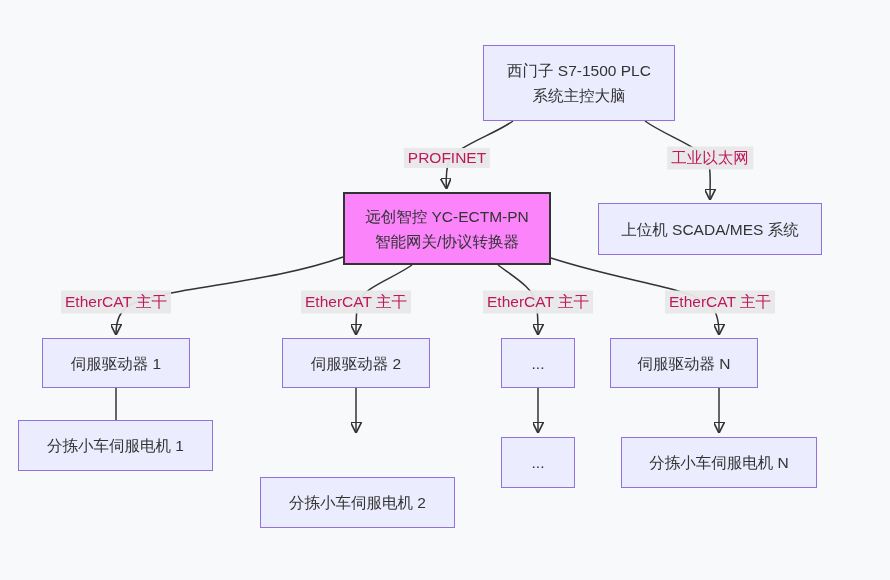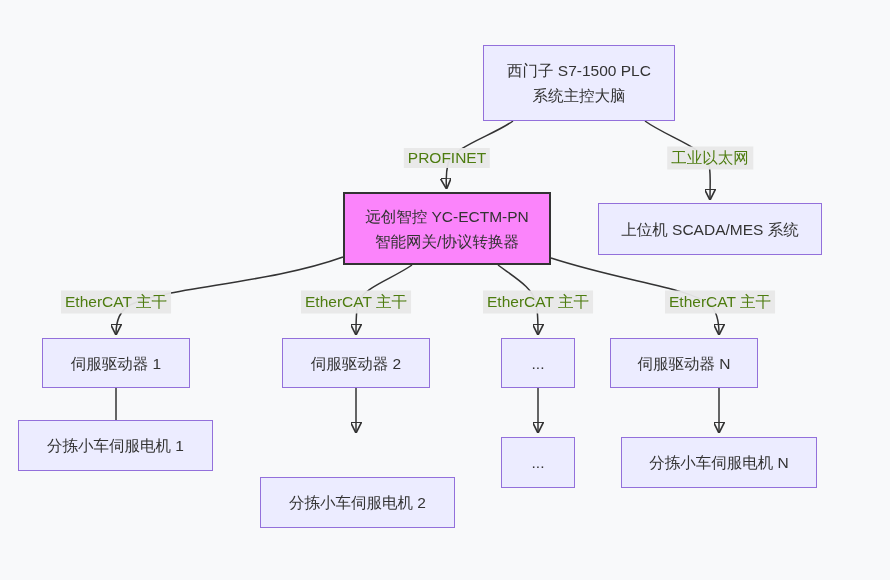--- a/index.html
+++ b/index.html
@@ -31,21 +31,21 @@
     white-space: nowrap;
   }
   .node.gateway {
     background: #fb84fb;
     border: 2.5px solid #333333;
   }
   .edge-label {
     position: absolute;
     transform: translate(-50%, -50%);
     background: rgba(232,232,232,0.95);
-    color: #4d7c0f;
+    color: #be185d;
     font-size: 15.5px;
     padding: 1px 4px;
     white-space: nowrap;
   }
   
   .n-plc      { left:483px; top:45px;  width:192px; height:76px; }
   .n-gateway  { left:343px; top:192px; width:208px; height:73px; }
   .n-scada    { left:598px; top:203px; width:224px; height:52px; }
   .n-drive1   { left:42px;  top:338px; width:148px; height:50px; }
   .n-drive2   { left:282px; top:338px; width:148px; height:50px; }

